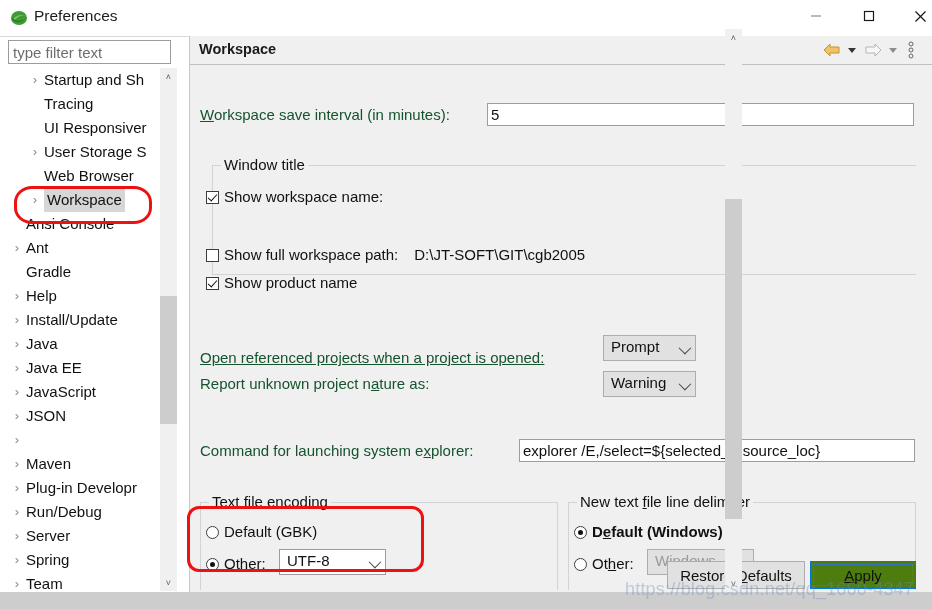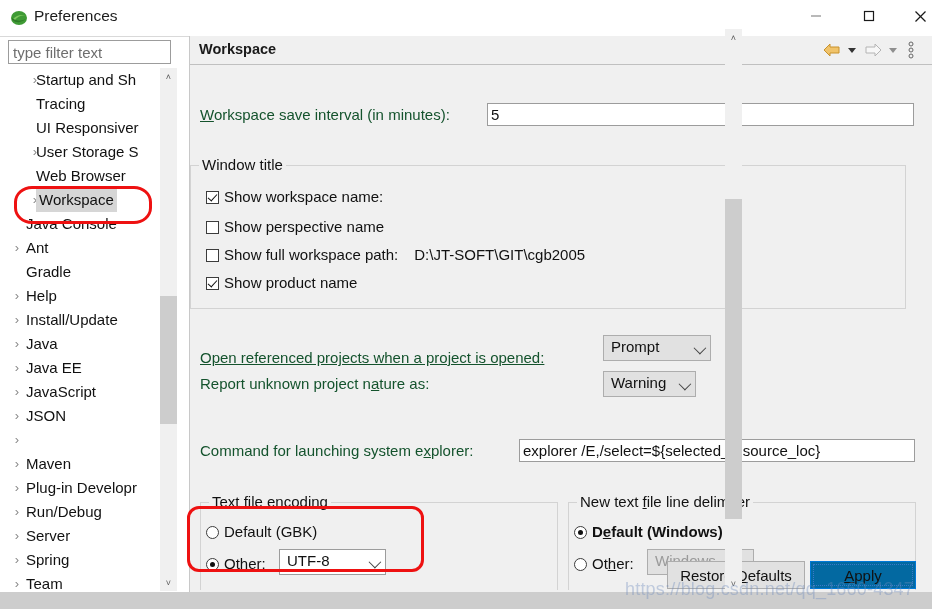--- a/index.html
+++ b/index.html
@@ -95,21 +95,21 @@
     width: 18px;
     text-align: center;
     color: #8a8a8a;
     font-size: 13px;
   }
   .tree-item .tlabel {
     position: absolute;
     left: 18px; top: 0;
   }
   .tree-item.lvl2 .arrow { left: 18px; }
-  .tree-item.lvl2 .tlabel { left: 28px; text-align: right; }
+  .tree-item.lvl2 .tlabel { left: 36px; text-align: right; }
   .tree-item.selected .tlabel {
     background: #d6d6d6;
     padding: 0 3px;
   }
 
   
   #tree-vscroll {
     position: absolute;
     left: 160px; top: 68px;
     width: 17px; height: 523px;
@@ -327,21 +327,21 @@
     font-size: 15px;
     color: #111;
     height: 28px;
     display: flex;
     align-items: center;
     justify-content: center;
     cursor: default;
   }
   .btn.focused {
     border: 1px solid #0078d7;
-    background: #0369a1;
+    background: #4d7c0f;
     outline: 1px dotted #3c78c8;
     outline-offset: -4px;
   }
 
   
   #panel-vscroll {
     position: absolute;
     left: 725px; top: 29px;
     width: 17px; height: 563px;
     background: #f0f0f0;
@@ -448,21 +448,21 @@
         <span class="tlabel">User Storage S</span>
       </div>
       <div class="tree-item lvl2">
         <span class="tlabel">Web Browser</span>
       </div>
       <div class="tree-item lvl2 selected">
         <span class="arrow">›</span>
         <span class="tlabel">Workspace</span>
       </div>
       <div class="tree-item">
-        <span class="tlabel">Java Console</span>
+        <span class="tlabel">Ansi Console</span>
       </div>
       <div class="tree-item">
         <span class="arrow">›</span>
         <span class="tlabel">Ant</span>
       </div>
       <div class="tree-item">
         <span class="tlabel">Gradle</span>
       </div>
       <div class="tree-item">
         <span class="arrow">›</span>
@@ -559,42 +559,39 @@
       </svg>
     </div>
   </div>
   <div id="panel-header-sep"></div>
 
   <div id="panel-content">
 
     <div class="row-label" style="left:10px; top:41px;"><span class="u">W</span><span id="si-rest">orkspace save interval (in minutes):</span></div>
     <input class="txtfield" id="save-interval-input" style="left: 297px; top: 38px; width: 427px;" value="5">
 
-    <div class="groupbox" id="grp-window-title" style="left:0; top:100px; width:716px; height:144px;">
+    <div class="groupbox" id="grp-window-title" style="left:22px; top:100px; width:716px; height:110px;">
       <span class="group-title">Window title</span>
     </div>
 
     <div class="cbrow" style="left:16px; top:123px;">
       <span class="cbox checked"></span><span class="cb-text">Show workspace name:</span>
     </div>
 
-    <div class="cbrow" style="left:16px; top:153px;">
-      <span class="cbox"></span><span class="cb-text">Show perspective name</span>
-    </div>
 
     <div class="cbrow" style="left:16px; top:181px;">
       <span class="cbox"></span><span class="cb-text">Show full workspace path:</span><span class="cb-text" style="margin-left:16px;">D:\JT-SOFT\GIT\cgb2005</span>
     </div>
 
     <div class="cbrow" style="left:16px; top:209px;">
       <span class="cbox checked"></span><span class="cb-text">Show product name</span>
     </div>
 
     <div class="row-label" style="left:10px; top:284px;text-decoration:underline;">Open referenced projects when a project is opened:</div>
-    <div class="combo" id="combo-open-ref" style="left:413px; top:270px; width:108px;">
+    <div class="combo" id="combo-open-ref" style="left:413px; top:270px; width:93px;">
       <span class="ctext">Prompt</span>
       <span class="cchev"></span>
     </div>
 
     <div class="row-label" style="left:10px; top:310px;">Report unknown project n<span class="u">a</span>ture as:</div>
     <div class="combo" id="combo-report" style="left:413px; top:306px; width:93px;">
       <span class="ctext">Warning</span>
       <span class="cchev"></span>
     </div>
 

